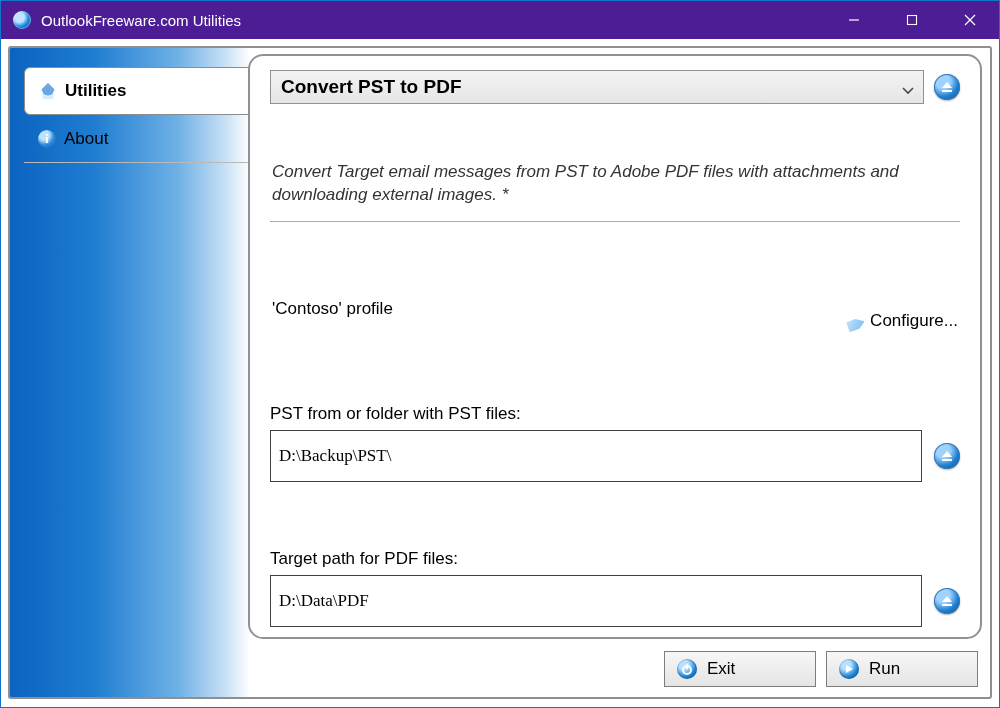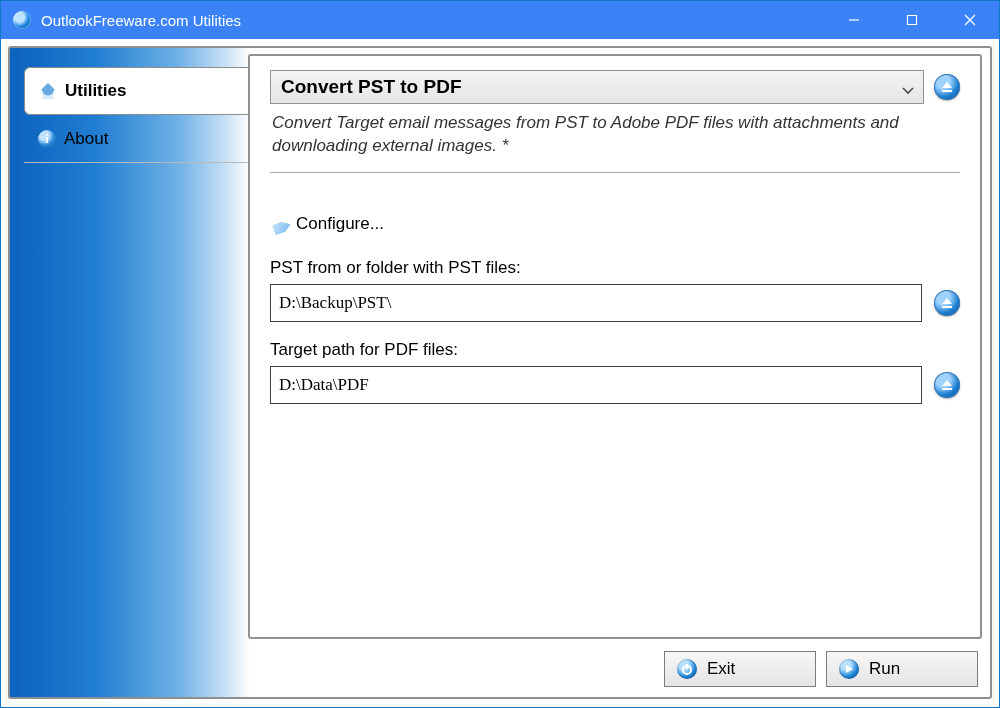--- a/index.html
+++ b/index.html
@@ -1,21 +1,21 @@
 <!DOCTYPE html>
 <html><head>
 <meta charset="utf-8">
 <style>
   * { box-sizing: border-box; margin: 0; padding: 0; }
   html, body { width: 1000px; height: 708px; overflow: hidden; font-family: "Segoe UI", Tahoma, sans-serif; }
   body { background: #fff; }
 
   
   .window { width: 1000px; height: 708px; border: 1px solid #1076c9; display: flex; flex-direction: column; }
-  .titlebar { height: 38px; background: #3b82f6; display: flex; align-items: center; color: #fff; }
+  .titlebar { height: 38px; background: #4c1d95; display: flex; align-items: center; color: #fff; }
   .titlebar .app-icon { width: 18px; height: 18px; border-radius: 50%; background: radial-gradient(circle at 35% 35%, #bfe4ff 0 30%, #1e88e5 55%, #0b4e8a 100%); margin: 0 10px 0 12px; box-shadow: 0 0 0 1px rgba(255,255,255,.35) inset; }
   .titlebar .title { font-size: 15px; font-weight: 400; flex: 0 0 auto; }
   .titlebar .spacer { flex: 1; }
   .win-btn { width: 58px; height: 38px; display: flex; align-items: center; justify-content: center; color: #fff; }
   .win-btn svg { width: 12px; height: 12px; stroke: #fff; stroke-width: 1.2; fill: none; }
   .win-btn.max svg rect { stroke-width: 1.1; }
 
   
   .client { flex: 1; background: #fff; padding: 7px 7px 8px 7px; display: flex; flex-direction: column; }
   .workspace { flex: 1; border: 2px solid #8f8f8f; border-radius: 3px; position: relative; overflow: hidden; display: flex; flex-direction: column; }
@@ -37,43 +37,43 @@
   .ic-home { background: radial-gradient(circle at 50% 40%, #69a9e3 0 48%, transparent 50%);
     clip-path: polygon(50% 5%, 95% 50%, 80% 50%, 80% 95%, 20% 95%, 20% 50%, 5% 50%);
     background-color: #d8e9f7; border: 1px solid #5a89af; }
   .ic-info { border-radius: 50%; background: radial-gradient(circle at 35% 30%, #bfe2ff 0 28%, #2d8bdc 55%, #0c5aa0 100%);
     position: relative; }
   .ic-info::after { content:"i"; position:absolute; inset:0; display:flex; align-items:center; justify-content:center;
     color:#fff; font: 700 12px/1 "Segoe UI"; }
 
   
   .panel { position: absolute; left: 238px; right: 8px; top: 6px; bottom: 58px; background: #fff;
-    border: 2px solid #919191; border-radius: 3px; z-index: 3; padding: 14px 20px 10px 20px;
-    display: flex; flex-direction: column; font-size: 17px; color: #000; }
+    border: 2px solid #919191; border-radius: 15px; z-index: 3; padding: 14px 20px 10px 20px;
+    display: flex; flex-direction: column; font-size: 17px; color: #000; justify-content: space-between; }
   .row { display: flex; align-items: center; gap: 10px; }
   .dropdown { flex: 1; height: 34px; border: 1px solid #919191; background: linear-gradient(#f3f3f3,#e6e6e6);
     display: flex; align-items: center; padding: 0 8px 0 10px; font-weight: 800; font-size: 19px;
     position: relative; }
   .dropdown .chev { margin-left: auto; width: 14px; height: 14px; }
   .dropdown .chev svg { width: 14px; height: 14px; stroke: #4a4a4a; stroke-width: 1.6; fill: none; }
   .eject-btn { width: 26px; height: 26px; border-radius: 50%; background: radial-gradient(circle at 35% 30%, #9fd2ff 0 28%, #1d7fd1 60%, #0a4d90 100%);
     display: flex; align-items: center; justify-content: center; box-shadow: 0 0 0 1px #3b79b4 inset, 0 1px 2px rgba(0,0,0,.3); }
   .eject-btn svg { width: 12px; height: 12px; fill: #fff; }
 
   .description { padding: 8px 2px 14px 2px; font-style: italic; color: #333; line-height: 1.35; border-bottom: 1px solid #aaa; }
   .config-row { display: flex; align-items: center; padding: 16px 2px 6px 2px; }
   .config-row .profile { flex: 1; }
   .linklike { display: flex; align-items: center; gap: 6px; cursor: default; margin-top: 25px; }
   .ic-tag { width: 18px; height: 18px; transform: rotate(-20deg);
     background: linear-gradient(135deg,#d6ecff,#77b9ef); clip-path: polygon(0 40%, 55% 40%, 100% 70%, 55% 100%, 0 100%); border-radius: 2px; }
 
   .field-block { margin-top: 18px; }
   .field-label { margin-bottom: 6px; }
   .field-row { display: flex; align-items: center; gap: 12px; }
-  .text-input { flex: 1; height: 38px; border: 1.5px solid #404040; padding: 0 8px; font: 400 17px/32px "Segoe UI"; background: #fff; }
+  .text-input { flex: 1; height: 52px; border: 1.5px solid #404040; padding: 0 8px; font: 400 17px/32px "Segoe UI"; background: #fff; }
 
   
   .footer { position: absolute; right: 12px; bottom: 10px; display: flex; gap: 10px; z-index: 4; }
   .btn { width: 152px; height: 36px; border: 1px solid #7d7d7d; background: linear-gradient(#f7f7f7,#e4e4e4);
     display: flex; align-items: center; gap: 10px; padding: 0 12px; font-size: 17px; cursor: default; }
   .btn .bic { width: 20px; height: 20px; border-radius: 50%; display: flex; align-items: center; justify-content: center;
     box-shadow: 0 0 0 1px rgba(0,0,0,.15) inset; }
   .bic-run { background: radial-gradient(circle at 35% 30%, #b7e1ff 0 25%, #1f86d6 60%, #0a4d90 100%); }
   .bic-run svg { width: 10px; height: 10px; fill: #fff; }
   .bic-exit { background: radial-gradient(circle at 35% 30%, #b7e1ff 0 25%, #1f86d6 60%, #0a4d90 100%); }
@@ -134,20 +134,21 @@
             <svg viewBox="0 0 12 12">
                 <polygon points="6,1 11,7 1,7"></polygon>
                 <rect x="1" y="9" width="10" height="2"></rect>
               </svg>
           </div>
         </div>
 
         <div class="description">Convert Target email messages from PST to Adobe PDF files with attachments and downloading external images. *</div>
 
         <div class="config-row">
+          <span class="profile">'Contoso' profile</span>
           <span class="linklike">
             <span class="ic-tag"></span>
             <span>Configure...</span>
           </span>
         </div>
 
         <div class="field-block">
           <div class="field-label">PST from or folder with PST files:</div>
           <div class="field-row">
             <input class="text-input" value="D:\Backup\PST\" style="">

